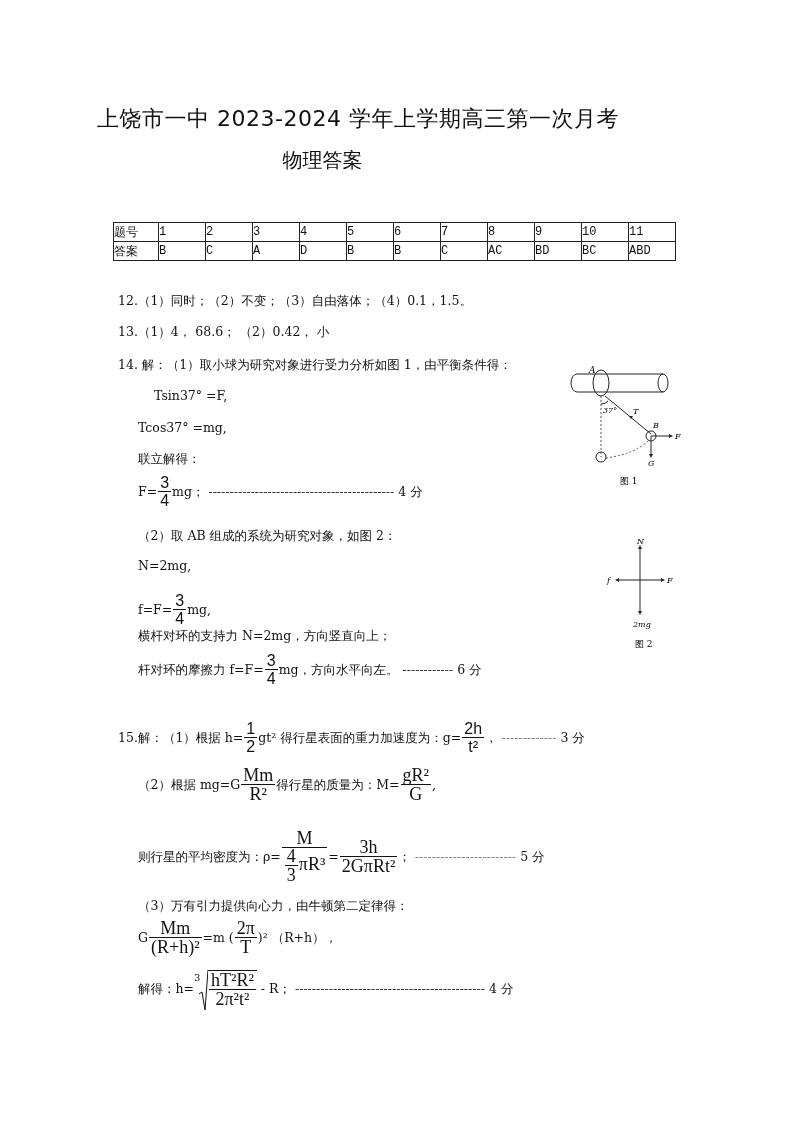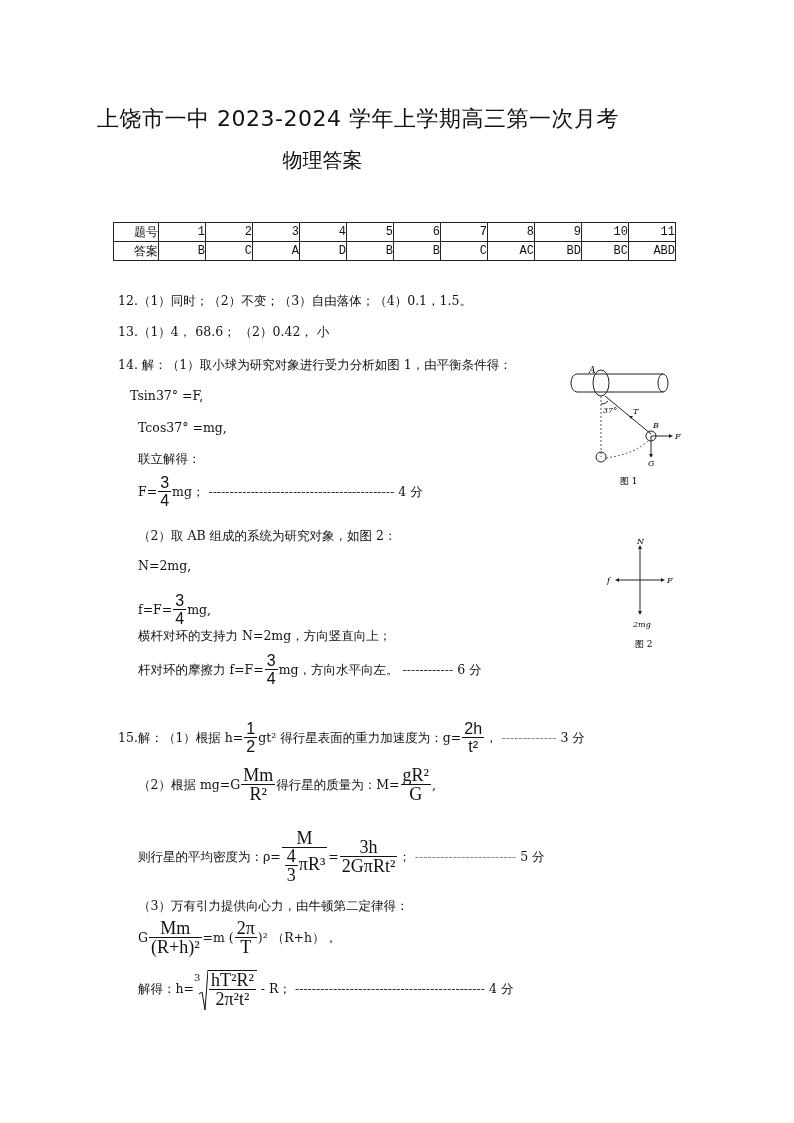--- a/index.html
+++ b/index.html
@@ -4,21 +4,21 @@
 <style>
   html, body { margin:0; padding:0; background:#fff; }
   body { width:794px; height:1123px; position:relative; overflow:hidden;
          font-family:"DejaVu Serif","Liberation Serif",serif; color:#111; }
   .abs { position:absolute; white-space:nowrap; }
   .t1 { left:0; width:716px; text-align:center; top:104px; font-size:22px;
         font-family:"DejaVu Sans","Liberation Sans",sans-serif; letter-spacing:0.5px; }
   .t2 { left:0; width:645px; text-align:center; top:147px; font-size:20px;
         font-family:"DejaVu Sans","Liberation Sans",sans-serif; }
   table.ans { position:absolute; left:113px; top:222px; border-collapse:collapse; }
-  table.ans td { border:1px solid #222; height:18px; font-size:12px; text-align:right;
+  table.ans td { border:1px solid #222; height:18px; font-size:12px; text-align:left;
                  padding:0; font-family:"Liberation Mono","DejaVu Sans Mono",monospace; }
   table.ans td.hd { width:44px; font-family:"DejaVu Serif",serif; font-size:12px; }
   table.ans td.c { width:46px; }
   .line { font-size:12.5px; line-height:16px; }
   .frac { display:inline-block; vertical-align:middle; text-align:center; margin:0 1px; }
   .frac .n { display:block; border-bottom:1px solid #111; padding:0 2px; line-height:17px;
              font-family:"Liberation Sans","DejaVu Sans",sans-serif; font-size:16px; }
   .frac .d { display:block; padding:0 2px; line-height:18px;
              font-family:"Liberation Sans","DejaVu Sans",sans-serif; font-size:16px; }
   .frac.sm .n, .frac.sm .d { font-size:18px; font-family:"Liberation Serif",serif; }
@@ -65,21 +65,21 @@
     <td class="c">BC</td>
     <td class="c">ABD</td>
   </tr>
 </tbody>
   </table>
 
 <div class="abs line" style="left:118px; top:293px;">12.（1）同时；（2）不变；（3）自由落体；（4）0.1，1.5。</div>
 <div class="abs line" style="left:118px; top:324px;">13.（1）4，  68.6；    （2）0.42，  小</div>
 
 <div class="abs line" style="left:118px; top:357px;">14. 解：（1）取小球为研究对象进行受力分析如图 1，由平衡条件得：</div>
-<div class="abs line" style="left:130px; top:388px;">Tsin37° =F,</div>
+<div class="abs line" style="left:154px; top:388px;">Tsin37° =F,</div>
 <div class="abs line" style="left:138px; top:420px;">Tcos37° =mg,</div>
 <div class="abs line" style="left:138px; top:451px;">联立解得：</div>
 <div class="abs line" style="left:138px; top:474px;">
   <span>F=</span><span class="frac"><span class="n">3</span><span class="d">4</span></span><span>mg；</span>
   <span class="dash">--------------------------------------------</span>
   <span>4 分</span>
 </div>
 
 <div class="abs line" style="left:138px; top:528px;text-align:center;">（2）取 AB 组成的系统为研究对象，如图 2：</div>
 <div class="abs line" style="left:138px; top:558px;">N=2mg,</div>

